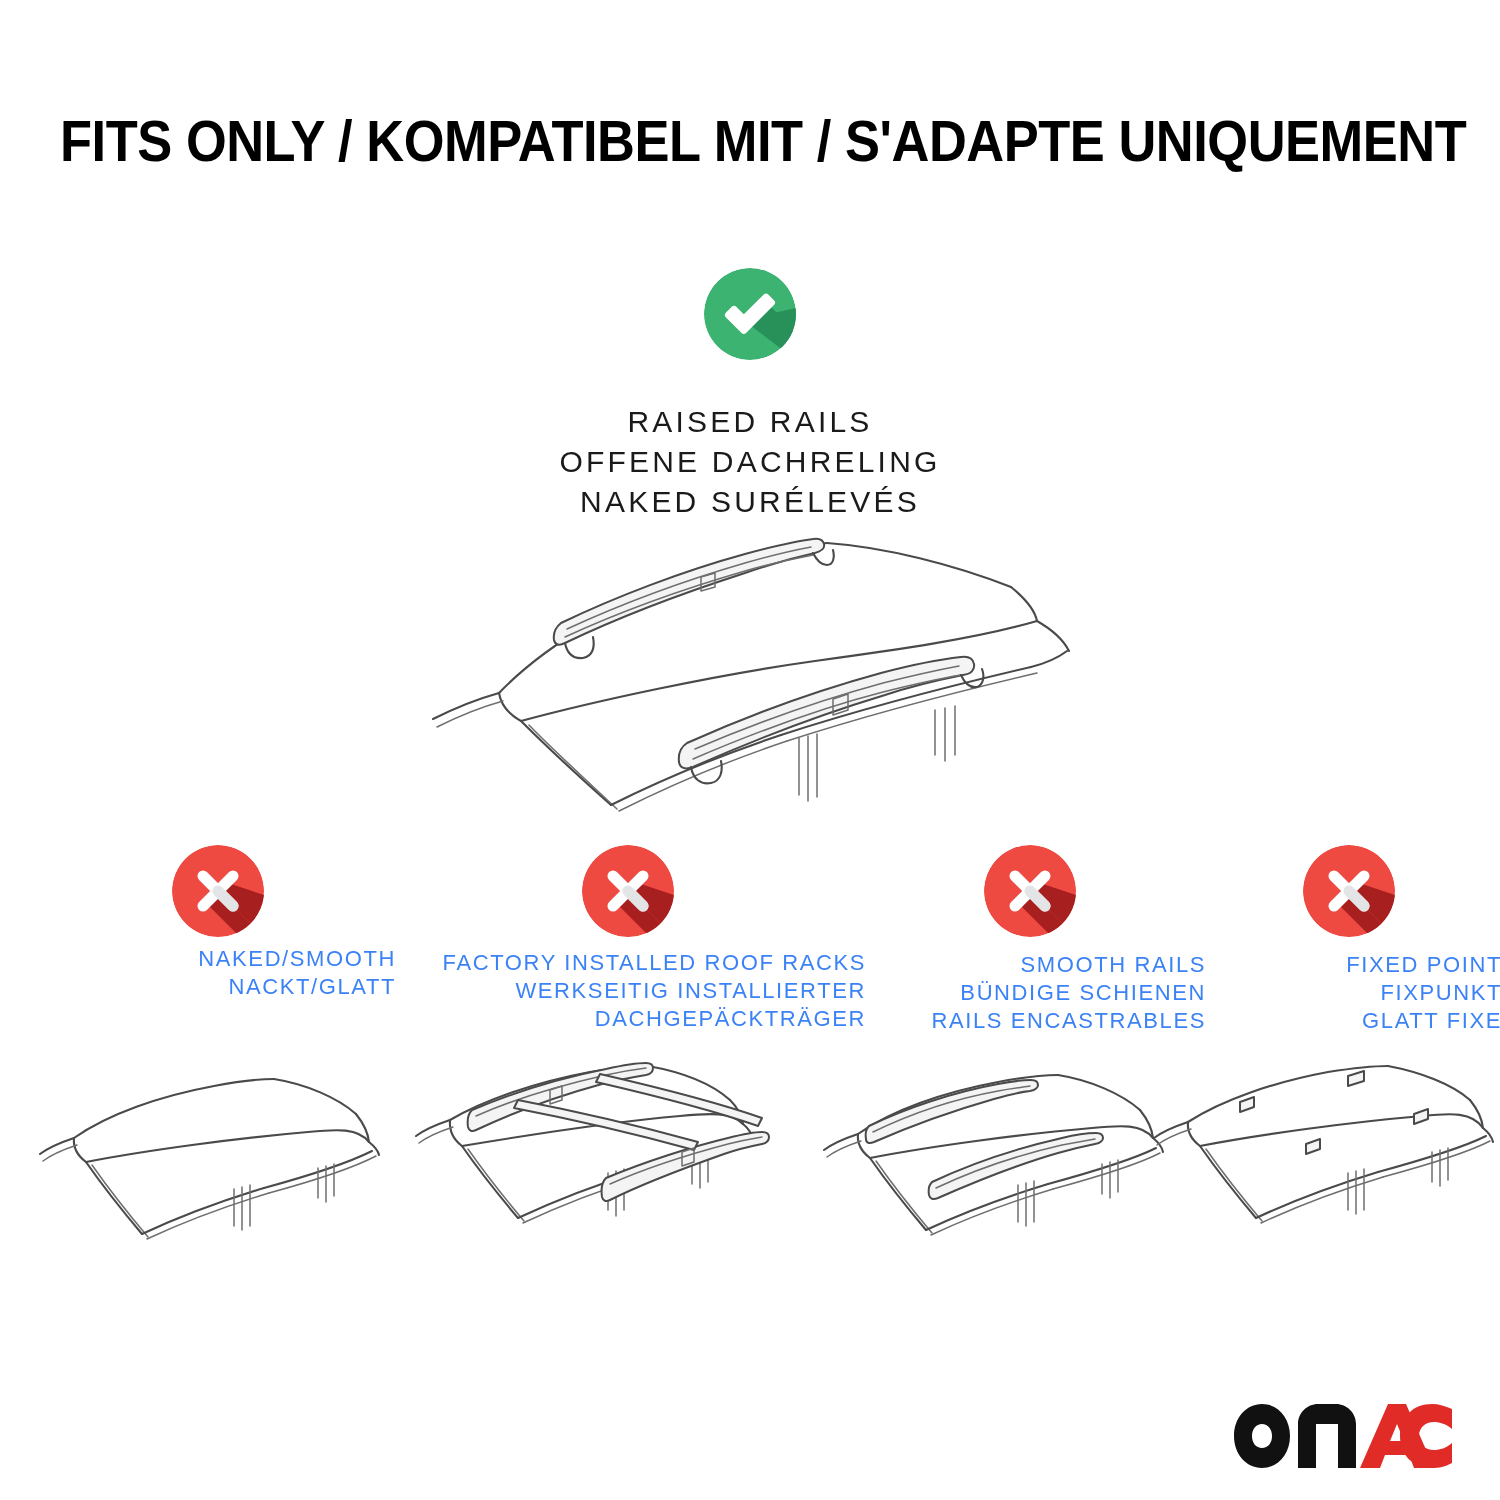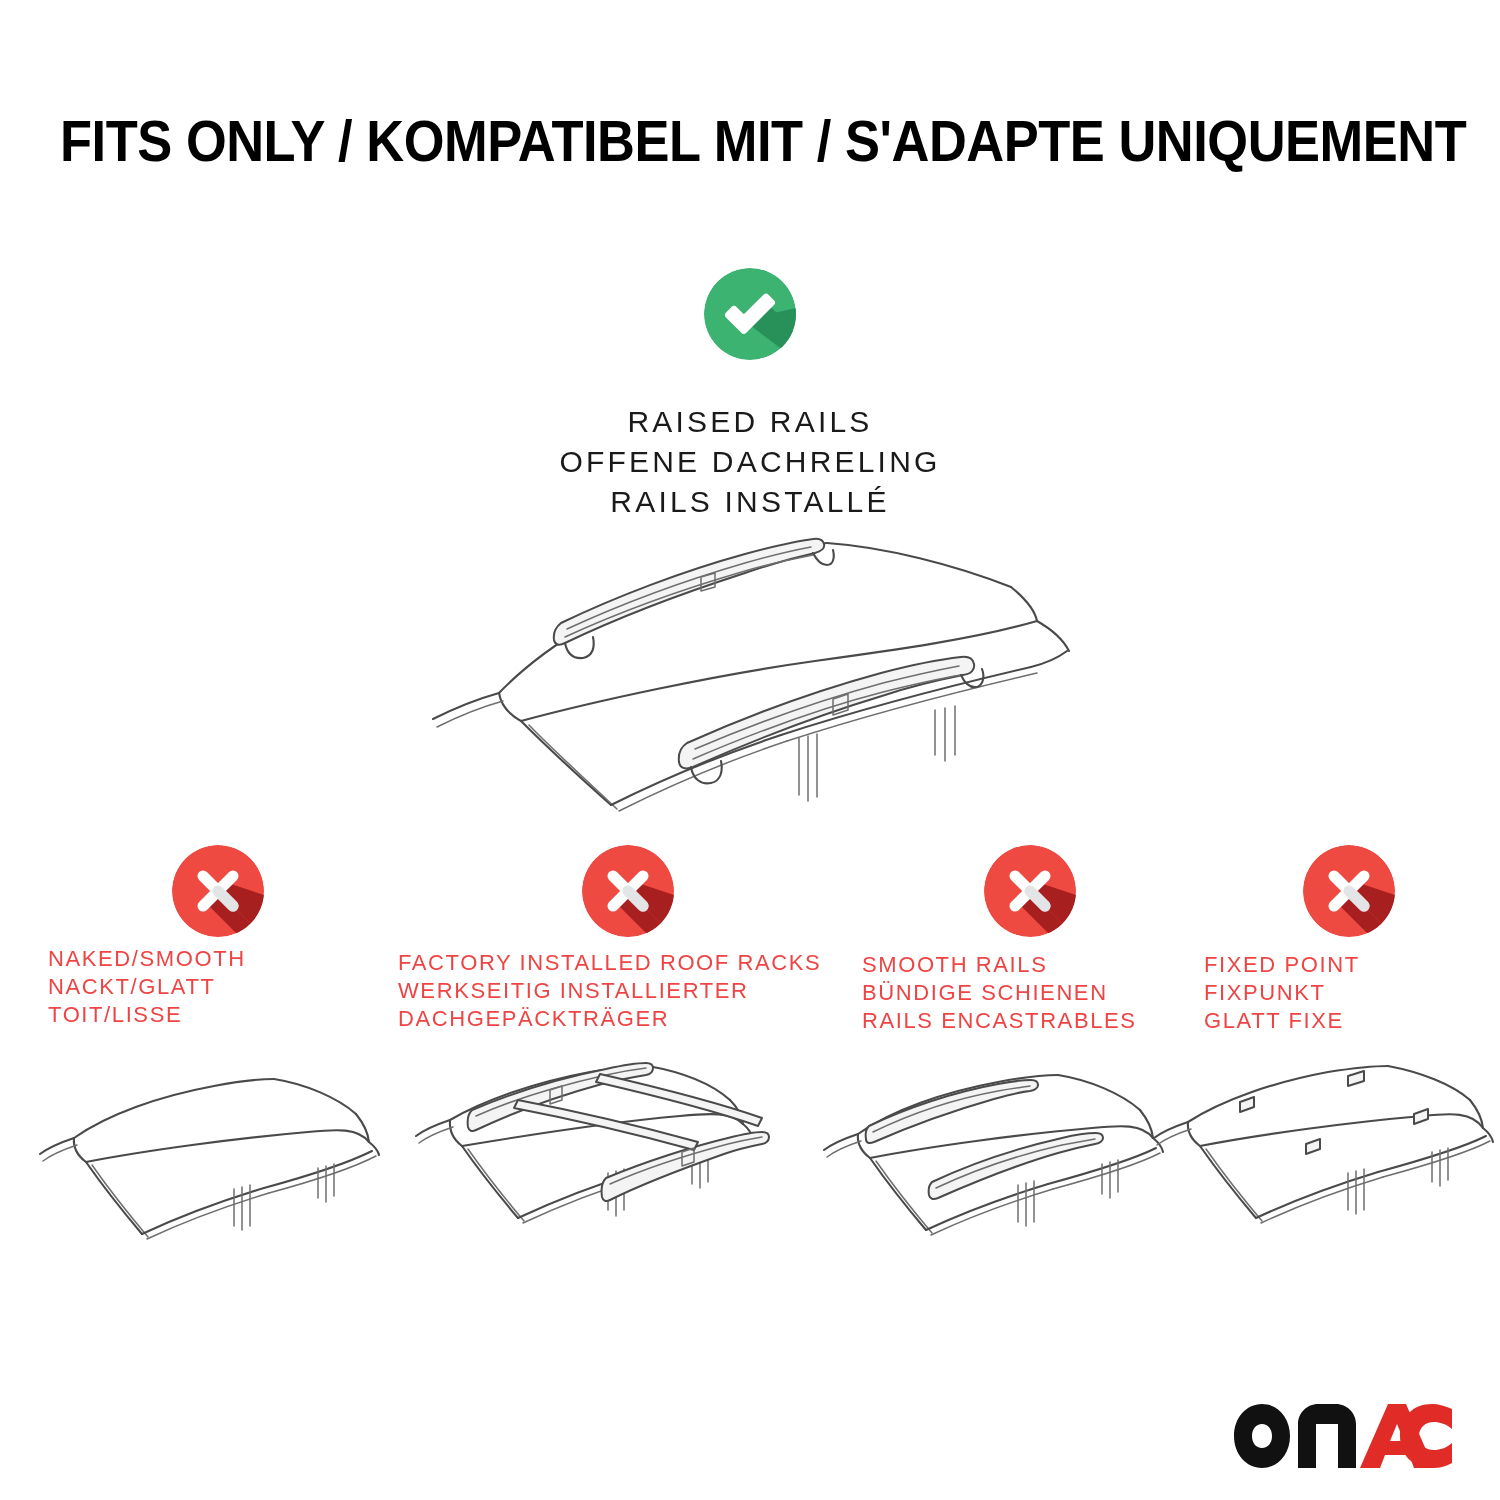--- a/index.html
+++ b/index.html
@@ -82,24 +82,24 @@
   }
   .bad-col .status-icon {
     left: 50%;
     margin-left: -46px;
     top: 0;
     width: 92px;
     height: 92px;
   }
   .bad-label {
     position: absolute;
-    left: 0;
+    left: 8px;
     width: 100%;
-    text-align: left;
-    color: #ef4444;
+    text-align: right;
+    color: #3b82f6;
     font-size: 22px;
     font-weight: 300;
     letter-spacing: 1.6px;
     line-height: 28px;
   }
   .bad-label.lines3 { top: 100px; }
   .bad-label.lines4 { top: 90px; margin-top: 14px; }
 
   #col-naked   { left: 48px;   width: 340px; }
   #col-factory { left: 398px;  width: 460px; }
@@ -156,21 +156,21 @@
     <path d="M33.5 47.5 L92 92 L92 40 L61 47 Z" fill="#28915a"></path>
     <path d="M61.5 33.5 L92 64 L92 92 L47 47 Z" fill="#28915a"></path>
 
     <path d="M24.5 47.0 L30.0 41.5 L39.8 51.3 L62.0 29.1 L67.5 34.6 L39.8 62.3 Z" fill="#ffffff" stroke="#ffffff" stroke-width="7" stroke-linejoin="round" stroke-linecap="round"></path>
   </svg>
 </div>
 
 <div class="good-label">
   <div>RAISED RAILS</div>
   <div>OFFENE DACHRELING</div>
-  <div>RAILS INSTALLÉ</div>
+  <div>NAKED SURÉLEVÉS</div>
 </div>
 
 <div class="roof" id="roof-raised">
   <svg viewBox="0 0 680 310" aria-hidden="true">
 
     <path class="ln" d="M84 188 C130 140 210 92 300 62 C340 49 380 41 412 38"></path>
     <path class="ln" d="M412 38 C470 42 540 60 596 82"></path>
     <path class="ln" d="M596 82 C612 95 620 106 622 116"></path>
     <path class="ln" d="M84 188 C86 200 95 210 106 216"></path>
     <path class="ln" d="M106 216 C180 196 300 170 400 156 C480 145 560 134 622 116"></path>
@@ -239,21 +239,20 @@
           <path d="M31 31 L61 61" stroke="#ffffff"></path>
           <path d="M61 31 L31 61" stroke="#ffffff"></path>
           <path d="M46 46 L61 61" stroke="#e2e4e6"></path>
         </g>
       </svg>
     </div>
   </div>
   <div class="bad-label lines3">
     <div>NAKED/SMOOTH</div>
     <div>NACKT/GLATT</div>
-    <div>TOIT/LISSE</div>
   </div>
 </div>
 
 <div class="bad-col" id="col-factory">
   <div class="circle-wrap">
     <div class="status-icon">
       <div class="disc" style="background:#ef4a42;"></div>
       <svg viewBox="0 0 92 92" aria-hidden="true">
         <path d="M46 46 L92 92 L92 50 L56 38 Z" fill="#a81f1f"></path>
         <path d="M30 54 L68 92 L92 92 L46 46 Z" fill="#a81f1f"></path>

